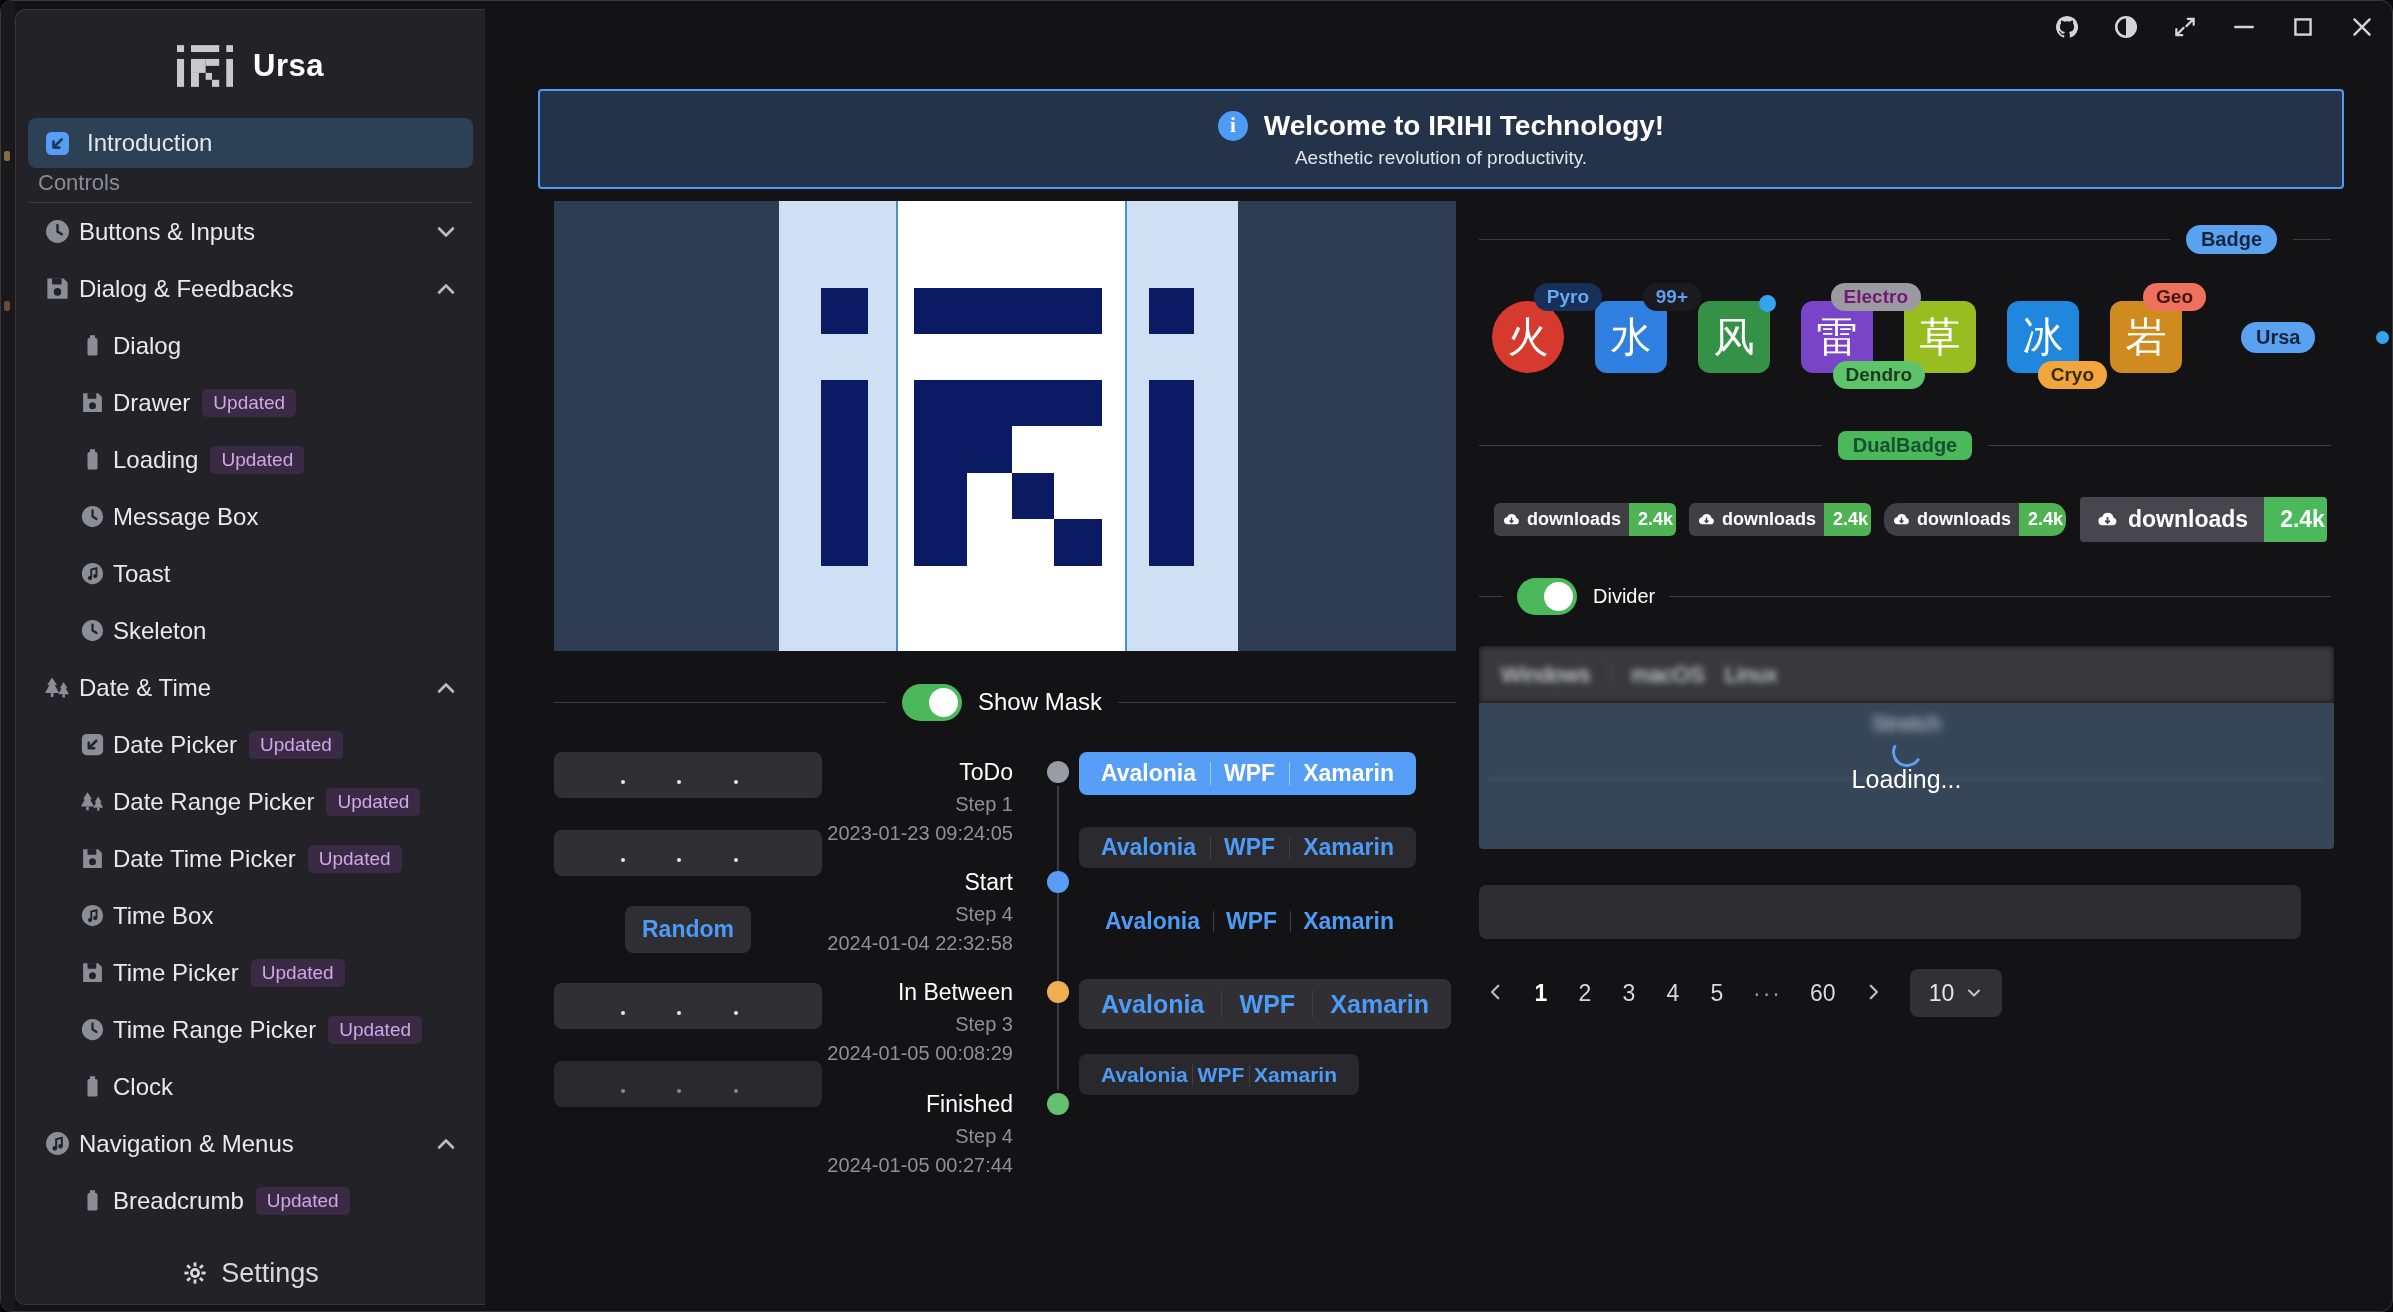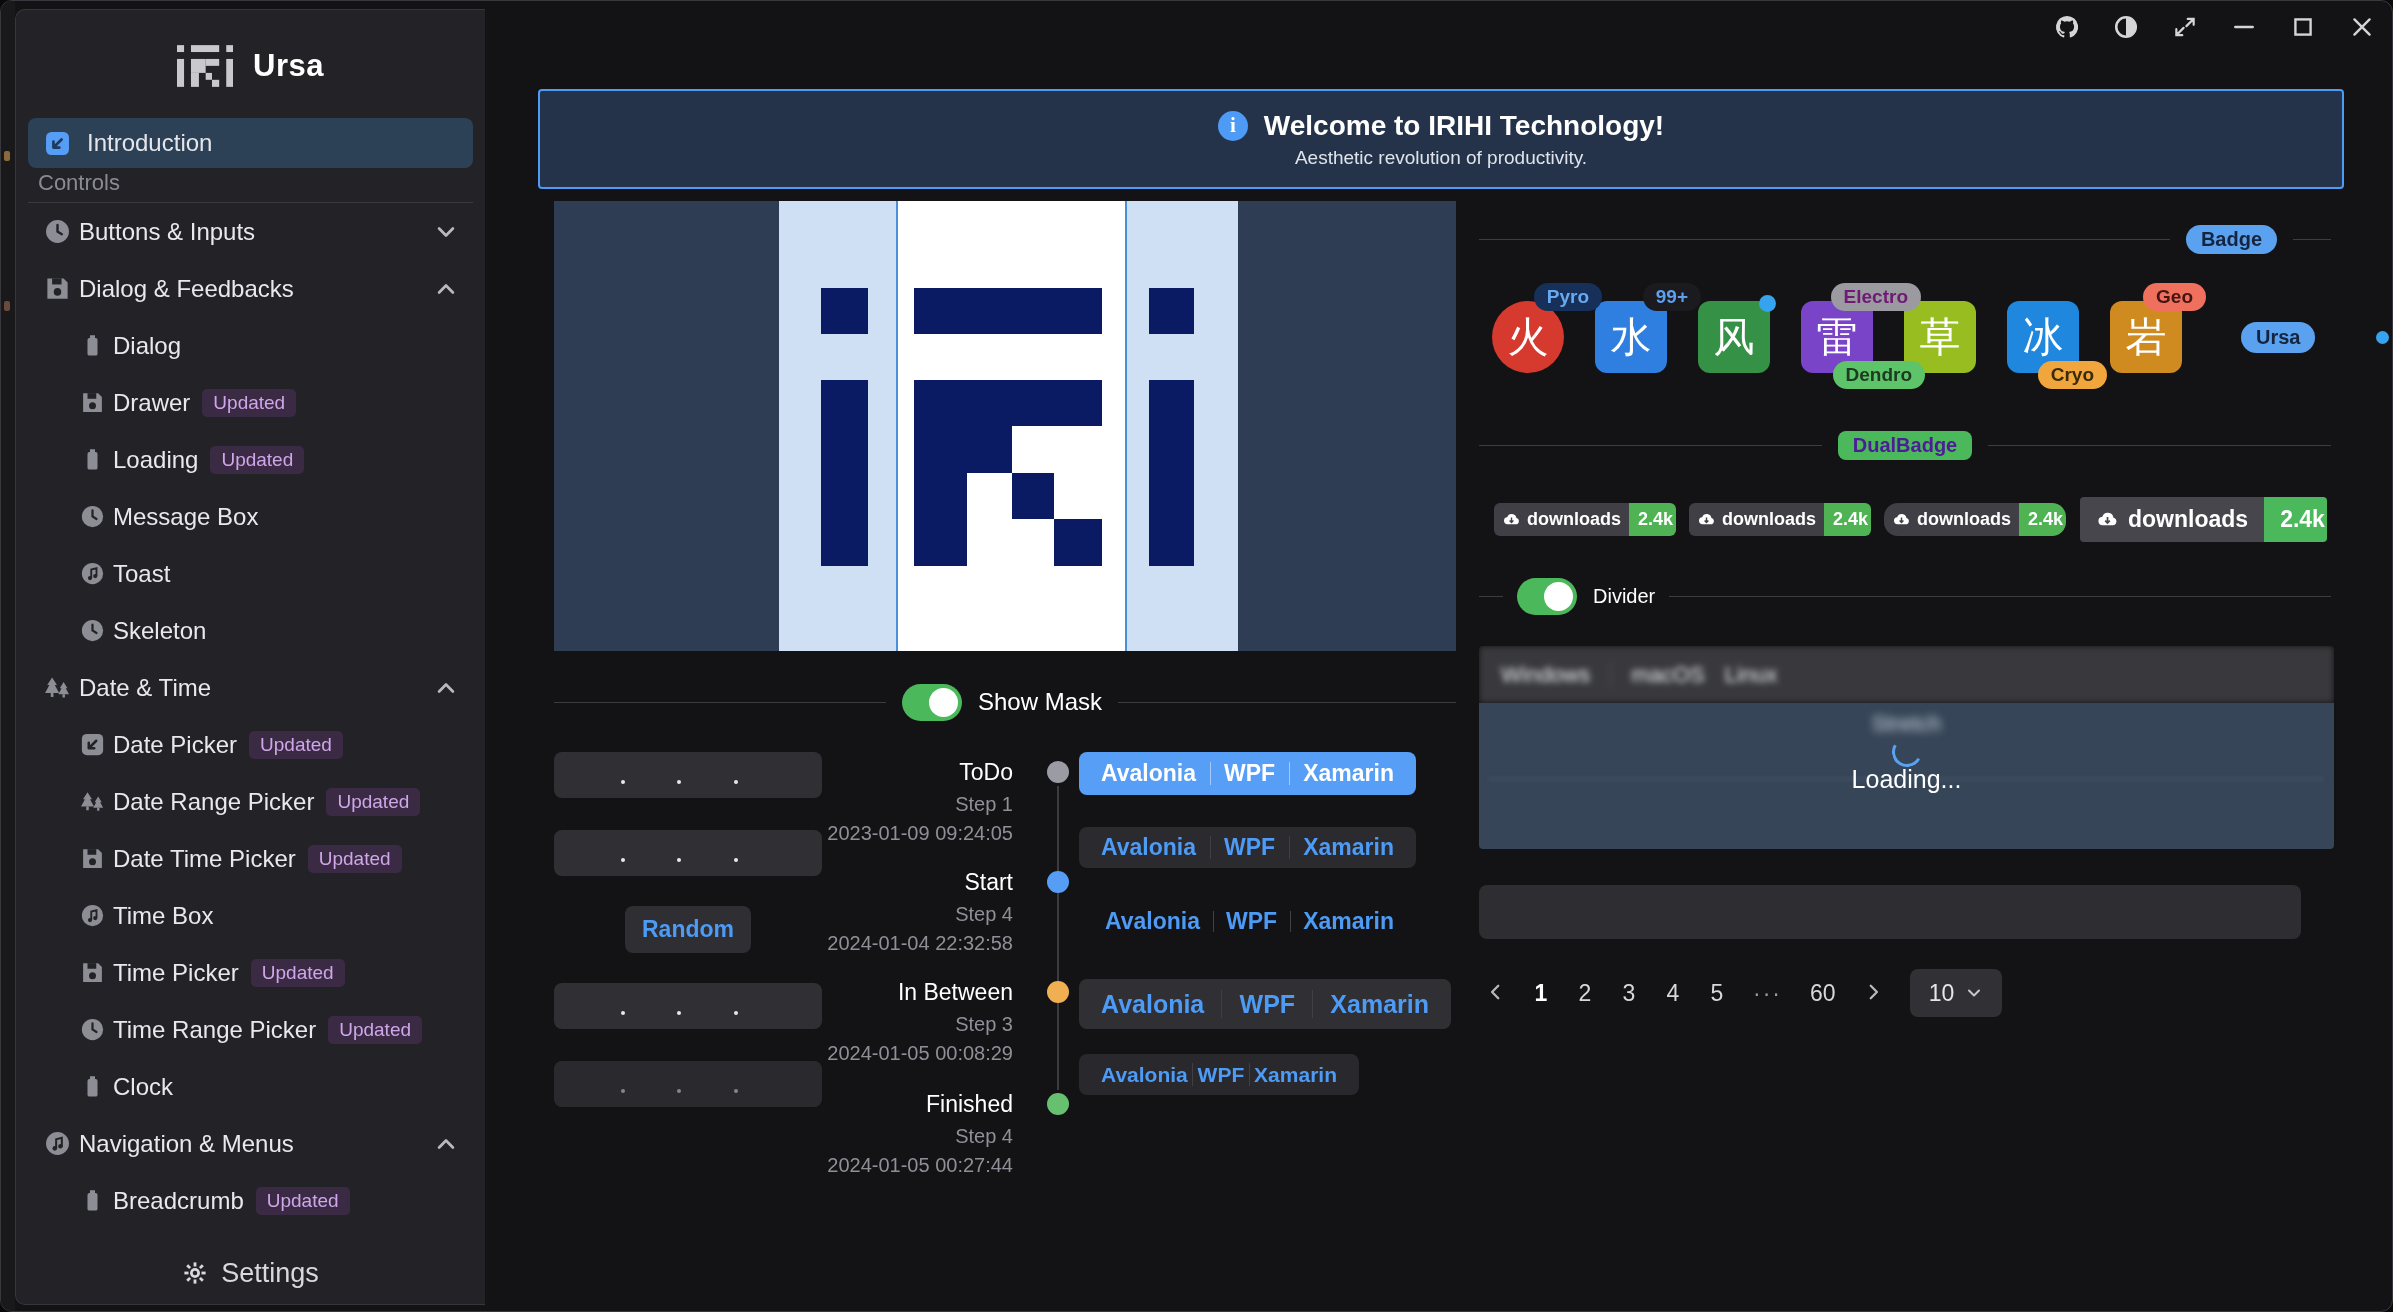--- a/index.html
+++ b/index.html
@@ -64,21 +64,21 @@
   .seg1{left:1078px;top:751px;width:337px;height:43px;background:#579ef7;color:#fff;font-size:23px;}
   .seg1 .sep{background:rgba(255,255,255,.45);}
   .seg2{left:1078px;top:826px;width:337px;height:41px;background:#2a2a2f;color:#4d9bf5;font-size:23px;}
   .seg3{left:1082px;top:901px;width:333px;height:39px;background:transparent;color:#4d9bf5;font-size:23px;}
   .seg4{left:1078px;top:978px;width:372px;height:50px;background:#2f2f34;color:#4d9bf5;font-size:25px;}
   .seg5{left:1078px;top:1053px;width:280px;height:41px;background:#28282d;color:#4d9bf5;font-size:21px;}
   
   .hdr{position:absolute;left:1478px;width:852px;height:32px;display:flex;align-items:center;gap:16px;}
   .pill{border-radius:999px;padding:3px 15px;font-size:20px;font-weight:bold;white-space:nowrap;}
   .pill-blue{background:#5aa2f0;color:#16253f;}
-  .pill-green{background:#4cb85c;color:#4c1d95;border-radius:8px;}
+  .pill-green{background:#4cb85c;color:#14532d;border-radius:8px;}
   .badges{position:absolute;left:1491px;top:300px;display:flex;gap:31px;align-items:center;}
   .bwrap{position:relative;width:72px;height:72px;flex:none;}
   .bsq{width:72px;height:72px;border-radius:12px;display:flex;align-items:center;justify-content:center;font-size:41px;color:#fff;}
   .bcircle{border-radius:50%;}
   .bp{position:absolute;font-size:19px;font-weight:bold;border-radius:999px;padding:3px 13px;white-space:nowrap;z-index:3;}
   .bdot{position:absolute;top:-6px;right:-6px;width:17px;height:17px;border-radius:50%;background:#35a3f0;z-index:3;}
   .ursa-pill{margin-left:28px;background:#5aa2f0;color:#16253f;font-size:20px;font-weight:bold;border-radius:999px;padding:4px 15px;}
   .lonedot{margin-left:30px;width:13px;height:13px;border-radius:50%;background:#35a3f0;}
   
   .dual{position:absolute;display:flex;align-items:stretch;border-radius:6px;overflow:hidden;font-weight:bold;font-size:18px;height:33px;width:182px;}
@@ -471,21 +471,21 @@
     </div>
   <div class="datebox dim" style="top:1060px;">
       <i></i>
       <i></i>
       <i></i>
     </div>
 
   <div class="stepline" style="top:785px;height:304px;"></div>
   <div class="stitle" style="top:771px;">ToDo</div>
   <div class="ssub" style="top:803px;">Step 1</div>
-  <div class="ssub" style="top:832px;">2023-01-09 09:24:05</div>
+  <div class="ssub" style="top:832px;">2023-01-23 09:24:05</div>
   <div class="sdot dot-gray" style="top:771px;"></div>
   <div class="stitle" style="top:881px;">Start</div>
   <div class="ssub" style="top:913px;">Step 4</div>
   <div class="ssub" style="top:942px;">2024-01-04 22:32:58</div>
   <div class="sdot dot-blue" style="top:881px;"></div>
   <div class="stitle" style="top:991px;">In Between</div>
   <div class="ssub" style="top:1023px;">Step 3</div>
   <div class="ssub" style="top:1052px;">2024-01-05 00:08:29</div>
   <div class="sdot dot-orange" style="top:991px;"></div>
   <div class="stitle" style="top:1103px;">Finished</div>

